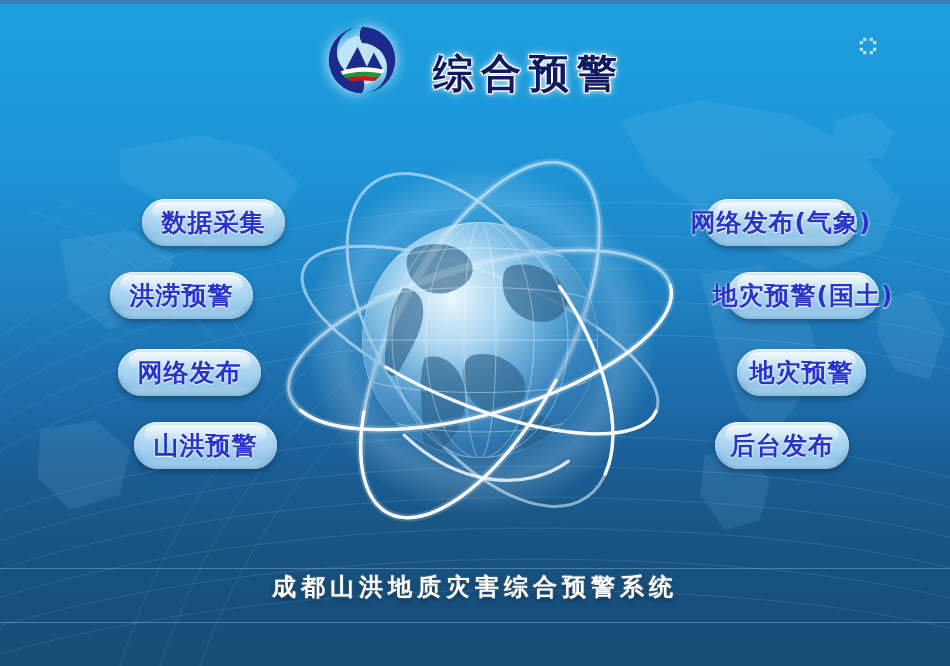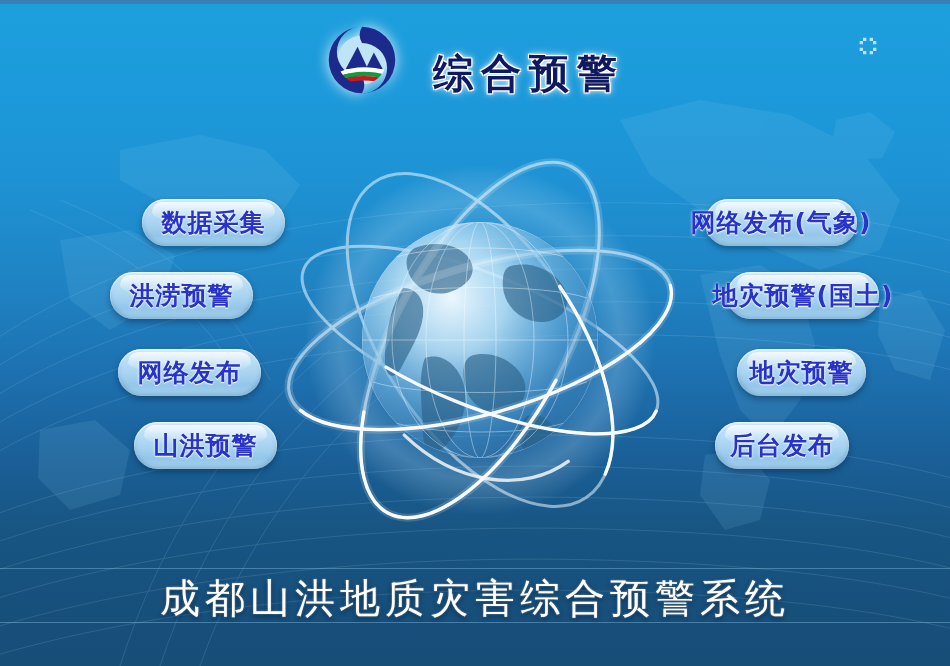--- a/index.html
+++ b/index.html
@@ -123,21 +123,21 @@
   .R1 { left:705px; top:199px; width:152px; }
   .R2 { left:727px; top:272px; width:152px; }
   .R3 { left:737px; top:349px; width:129px; }
   .R4 { left:715px; top:422px; width:134px; }
 
   
   .sys-title {
     position:absolute; left:0; top:571px; width:100%;
     text-align:center; pointer-events:none;
     font-family:"DejaVu Sans", "Liberation Sans", sans-serif;
-    font-size:40px; font-weight:normal; letter-spacing:5px;
+    font-size:24px; font-weight:bold; letter-spacing:5px;
     color:#ffffff;
     text-shadow:0 2px 5px rgba(0,25,55,.75), 0 0 2px rgba(255,255,255,.6);
     white-space:nowrap;
   }
 </style>
 </head>
 <body>
 
 <div id="app">
 

